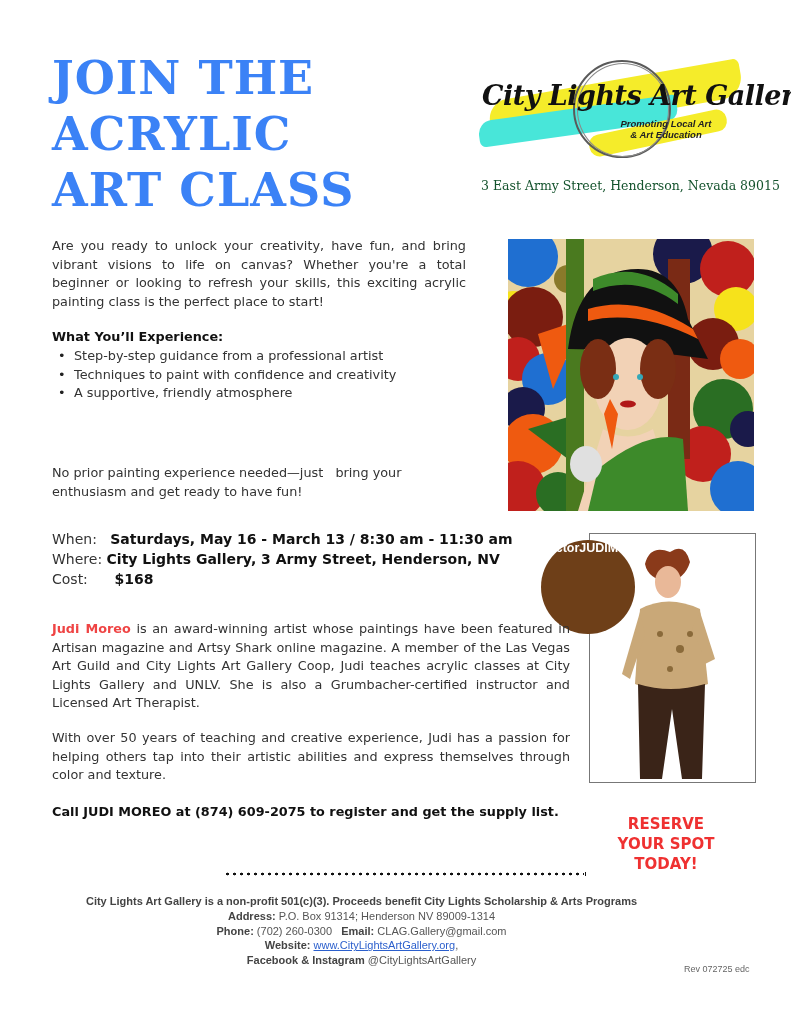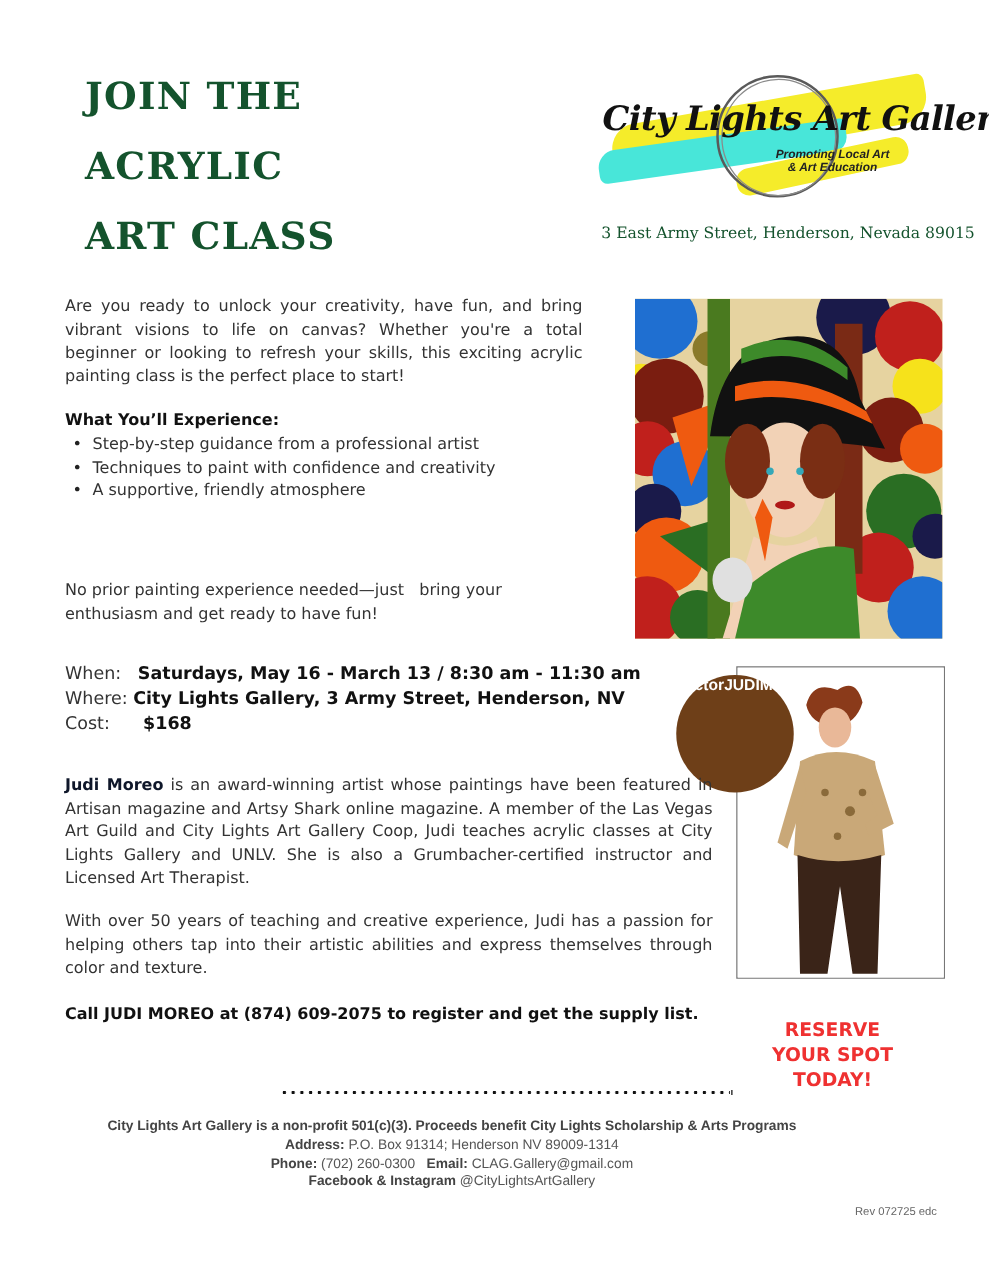--- a/index.html
+++ b/index.html
@@ -1,22 +1,22 @@
 <!DOCTYPE html>
 <html><head>
 <meta charset="utf-8">
 <style>
   * { box-sizing: border-box; margin: 0; padding: 0; }
   html, body { width: 791px; height: 1024px; background: #ffffff; overflow: hidden; }
   body { position: relative; font-family: "DejaVu Sans", sans-serif; color: #2b2b2b; }
 
   .title {
-    position: absolute; left: 68px; top: 50px; width: 400px;
-    font-family: "DejaVu Serif", serif; font-weight: 900; font-size: 30px;
-    line-height: 56px; color: #14532d; letter-spacing: 1px;
+    position: absolute; left: 52px; top: 50px; width: 400px;
+    font-family: "DejaVu Serif", serif; font-weight: 900; font-size: 46px;
+    line-height: 56px; color: #3b82f6; letter-spacing: 1px;
   }
   .title span { display: block; }
 
   .logo { position: absolute; left: 478px; top: 60px; width: 280px; height: 100px; }
   .logo .swatch-yellow { position: absolute; left: 10px; top: 20px; width: 255px; height: 38px; background: #f5ec2a; transform: rotate(-10deg); border-radius: 20px 6px 22px 8px; }
   .logo .swatch-cyan { position: absolute; left: 0px; top: 48px; width: 200px; height: 26px; background: #48e6d9; transform: rotate(-8deg); border-radius: 14px 4px 12px 6px; }
   .logo .swatch-yellow2 { position: absolute; left: 110px; top: 62px; width: 140px; height: 22px; background: #f5ec2a; transform: rotate(-12deg); border-radius: 10px; }
   .logo .ring { position: absolute; left: 95px; top: 0px; width: 98px; height: 98px; border: 2px solid #5a5a5a; border-radius: 50%; }
   .logo .ring2 { position: absolute; left: 99px; top: 3px; width: 92px; height: 94px; border: 1px solid #8a8a8a; border-radius: 50%; }
   .logo .name { position: absolute; left: 4px; top: 20px; width: 280px; font-family: "DejaVu Serif", serif; font-style: italic; font-weight: bold; font-size: 27px; color: #111; letter-spacing: -0.5px; white-space: nowrap; }
@@ -32,21 +32,21 @@
   .exp-list li::before { content: "•"; position: absolute; left: 6px; top: 0; color: #222; }
   .noprior { position: absolute; left: 52px; top: 464px; width: 400px; }
 
   .details { position: absolute; left: 52px; top: 529px; width: 460px; font-size: 14px; line-height: 20px; color: #333; }
   .details .row { white-space: nowrap; }
   .details .lbl { display: inline-block; }
   .details .val { font-weight: bold; color: #111; }
   .details .row.cost .lbl { width: 58px; }
 
   .bio { position: absolute; left: 52px; top: 620px; width: 518px; text-align: justify; }
-  .bio b { color: #0f172a; }
+  .bio b { color: #ef4444; }
   .bio2 { position: absolute; left: 52px; top: 729px; width: 518px; text-align: justify; }
   .call { position: absolute; left: 52px; top: 804px; font-weight: bold; font-size: 12.8px; color: #111; white-space: nowrap; }
 
   .painting { position: absolute; left: 508px; top: 239px; width: 246px; height: 272px; overflow: hidden; background: #e9d9a8; }
   .photo { position: absolute; left: 589px; top: 533px; width: 167px; height: 250px; border: 1px solid #777; background: #fff; overflow: hidden; }
 
   .badge { position: absolute; left: 541px; top: 540px; width: 94px; height: 94px; border-radius: 50%; background: #6e3f18; color: #fff; font-family: "Liberation Sans", sans-serif; font-weight: bold; font-size: 12.5px; line-height: 17px; text-align: center; display: flex; flex-direction: row; justify-content: center; }
 
   .reserve { position: absolute; left: 596px; top: 798px; width: 140px; text-align: center; color: #ef3131; font-weight: bold; font-size: 15px; line-height: 20px; margin-top: 16px; }
 
@@ -182,16 +182,17 @@
   <div>YOUR SPOT</div>
   <div>TODAY!</div>
 </div>
 
 <div class="dots"></div>
 
 <div class="footer">
   <div><b>City Lights Art Gallery is a non-profit 501(c)(3).  Proceeds benefit City Lights Scholarship &amp; Arts Programs</b></div>
   <div><b>Address:</b><span> P.O. Box 91314; Henderson NV 89009-1314</span></div>
   <div style="white-space: pre;"><b>Phone:</b><span> (702) 260-0300   </span><b>Email:</b><span> CLAG.Gallery@gmail.com</span></div>
+  <div><b>Website:</b> <span class="link">www.CityLightsArtGallery.org</span><span>,</span></div>
   <div><b>Facebook &amp; Instagram</b><span> @CityLightsArtGallery</span></div>
 </div>
 
 <div class="rev">Rev 072725 edc</div>
 
 </body></html>

